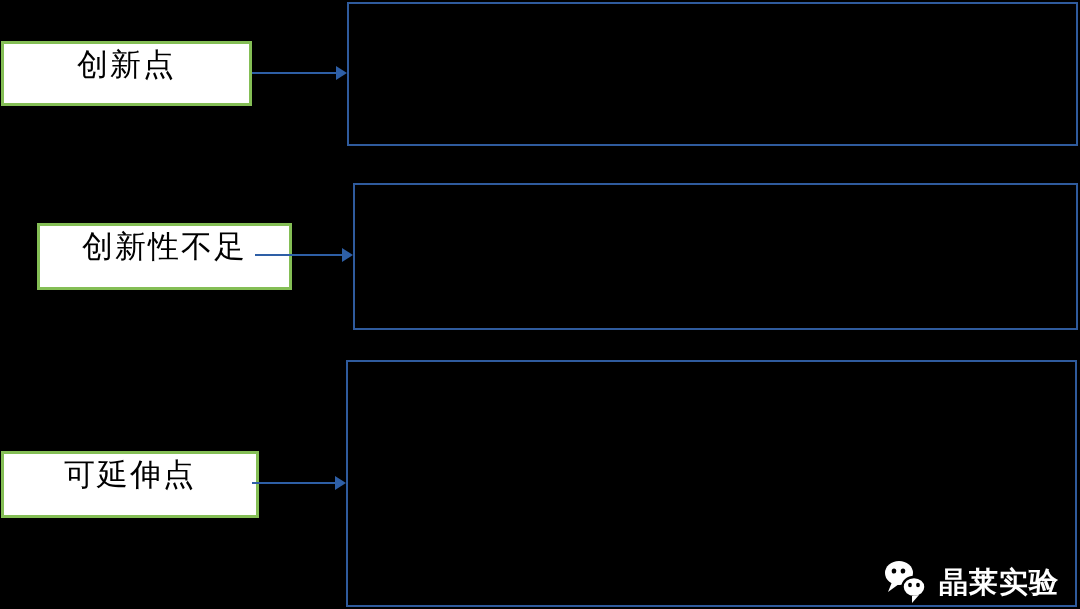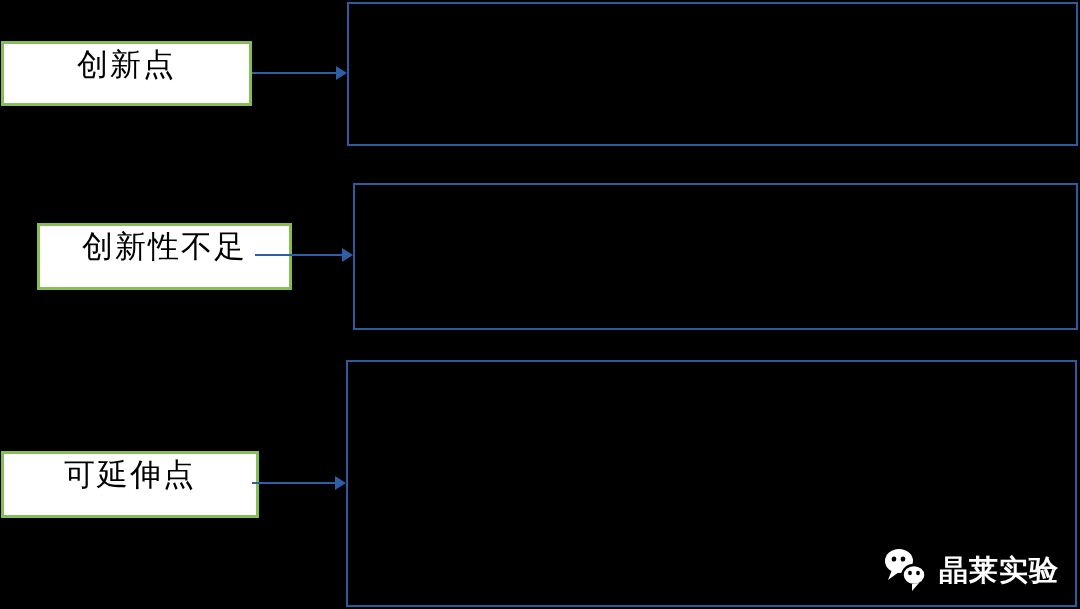--- a/index.html
+++ b/index.html
@@ -45,21 +45,21 @@
     top: -6px;
     width: 0;
     height: 0;
     border-left: 11px solid var(--arrow, #2F5B9D);
     border-top: 7px solid transparent;
     border-bottom: 7px solid transparent;
   }
   .watermark {
     position: absolute;
     left: 882px;
-    top: 546px;
+    top: 558px;
     display: flex;
     align-items: center;
     gap: 9px;
     color: var(--watermark-text, #FFFFFF);
   }
   .watermark .wm-text {
     font-size: 29px;
     font-weight: bold;
     letter-spacing: 1px;
     line-height: 1;

